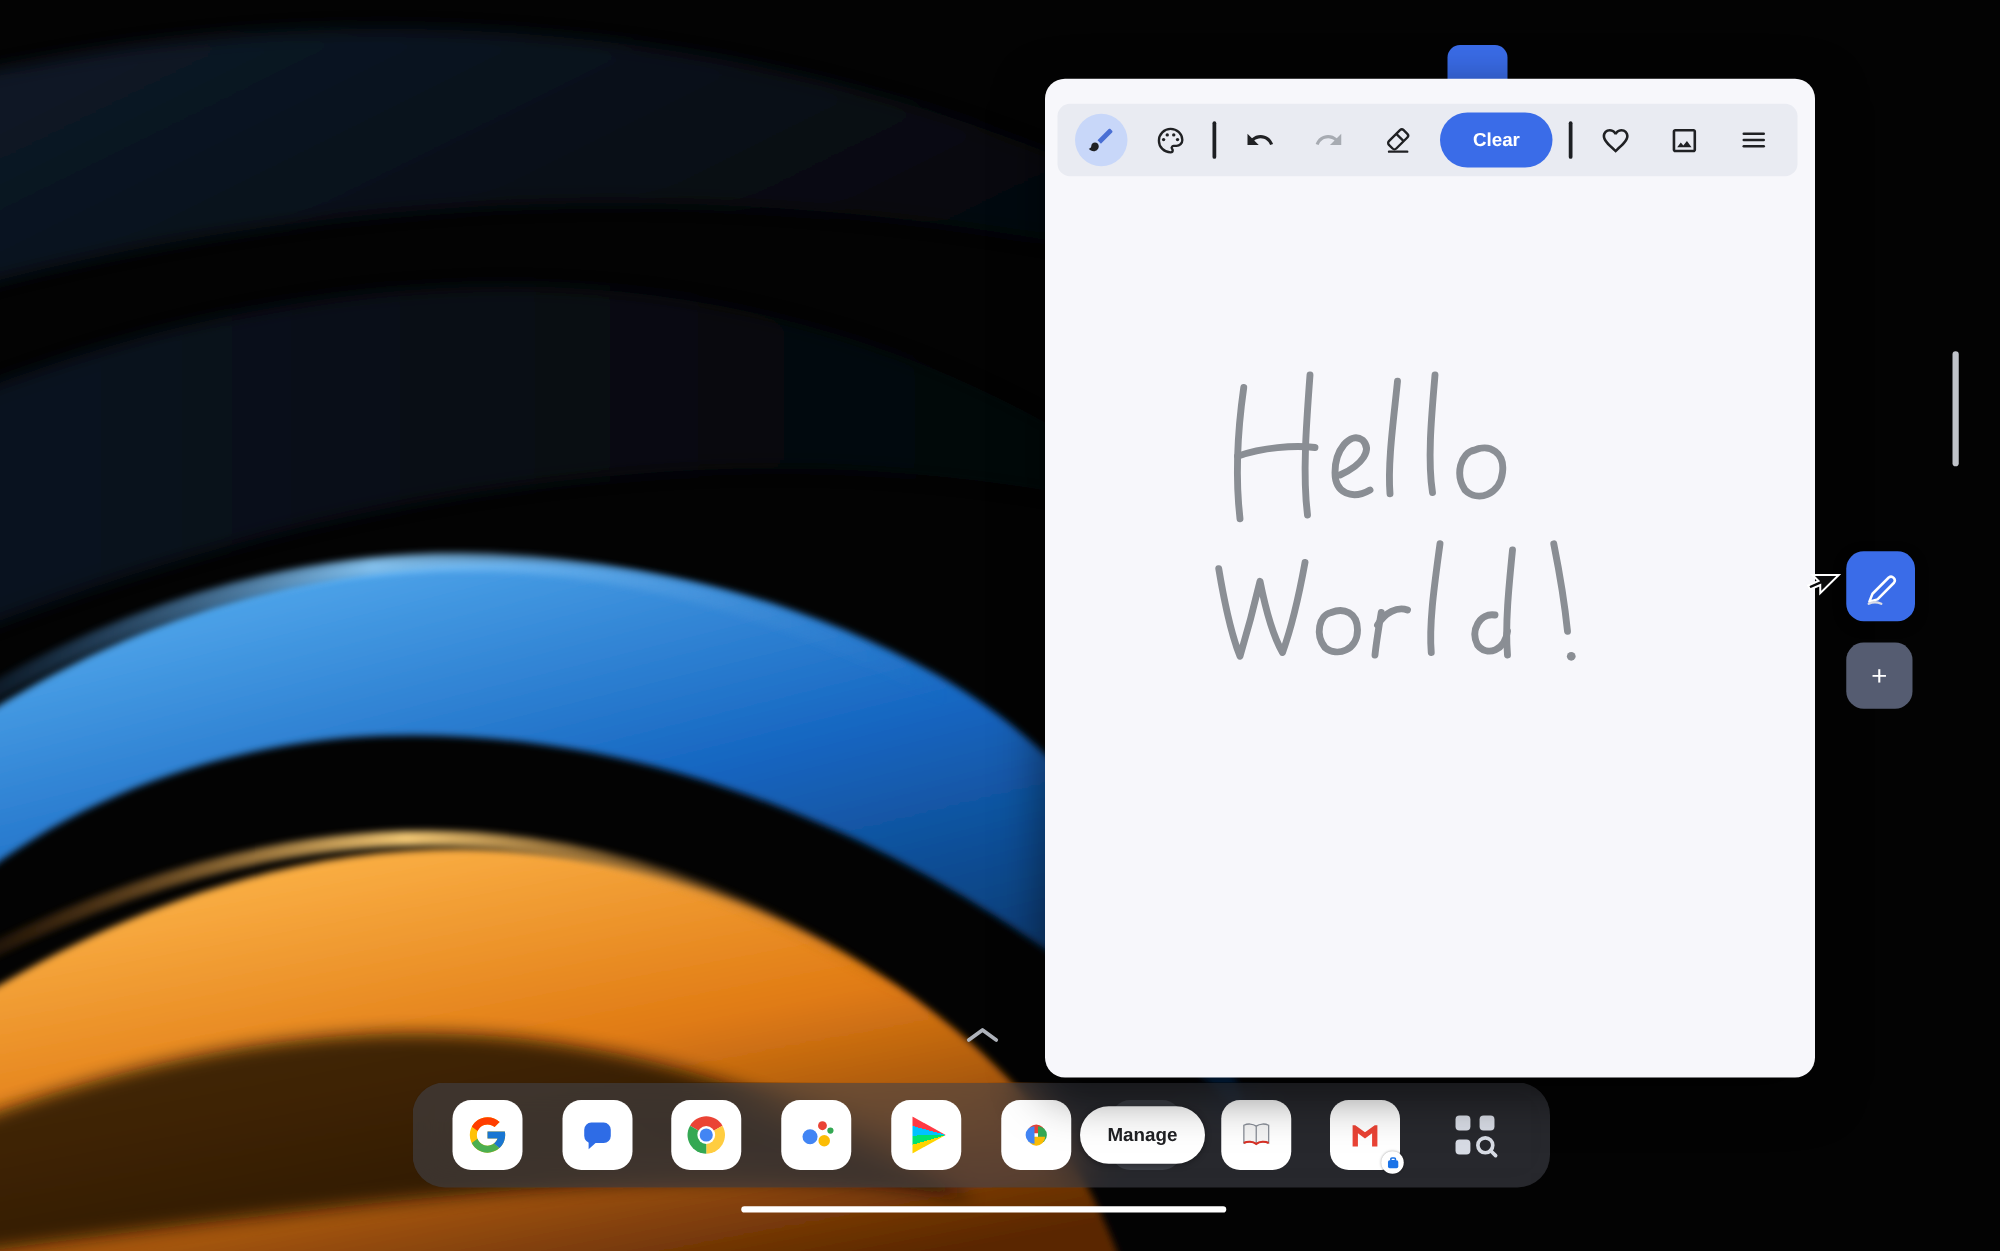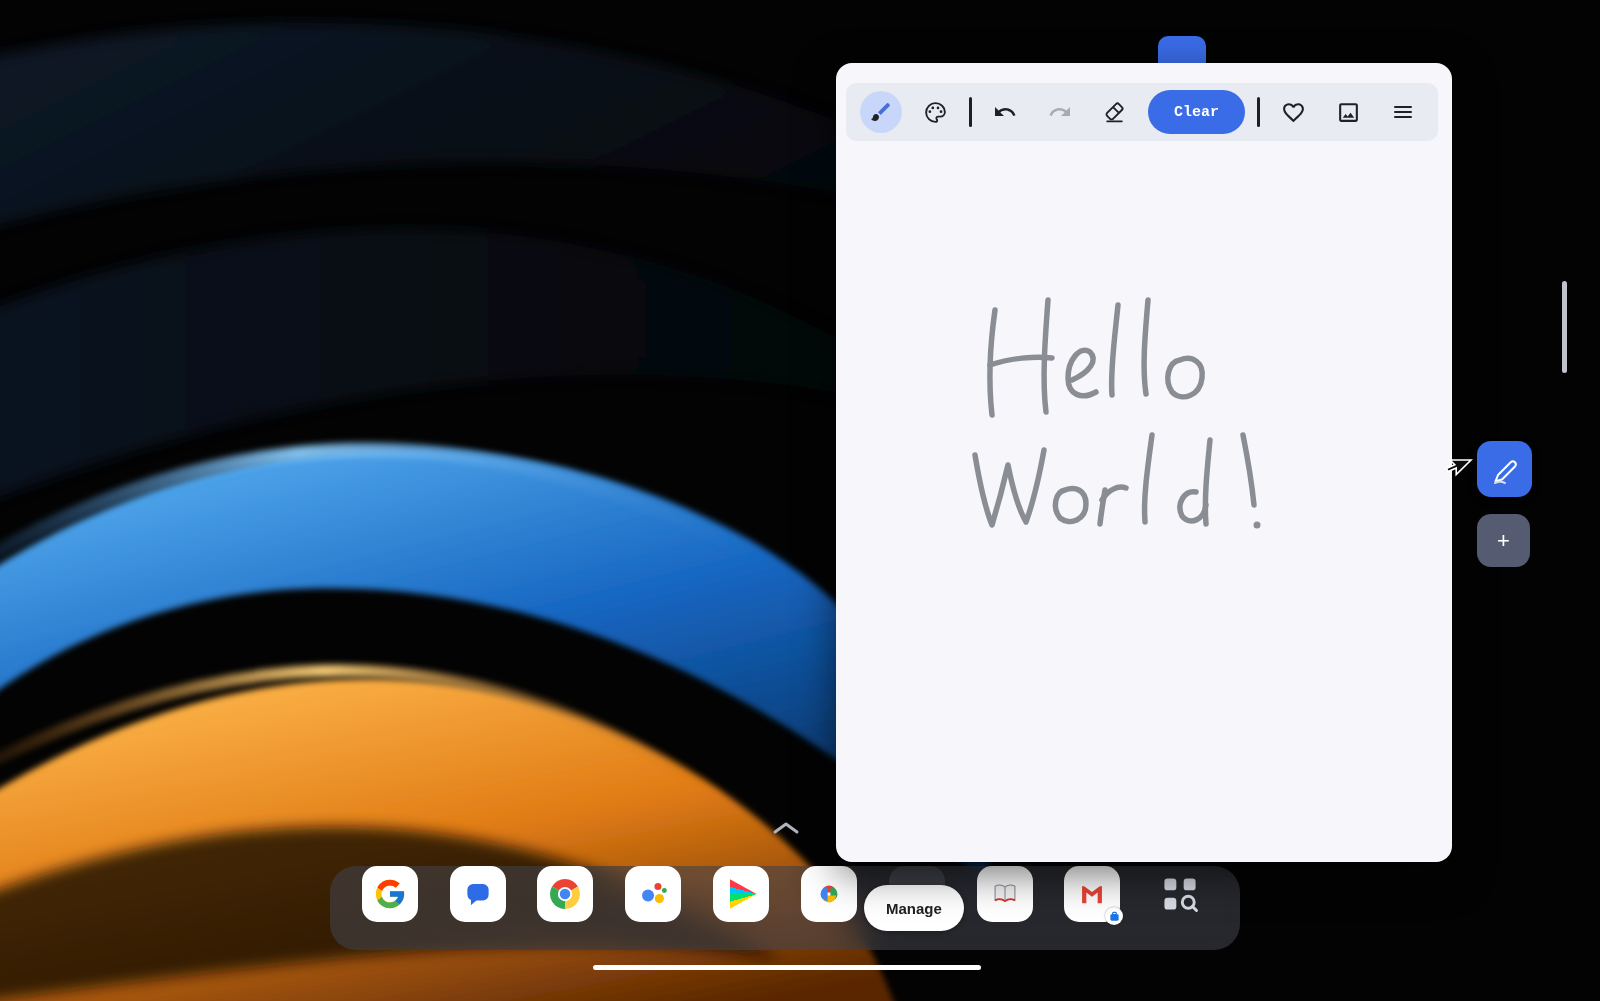--- a/index.html
+++ b/index.html
@@ -13,21 +13,21 @@
   .top-tab{position:absolute;left:1158px;top:36px;width:48px;height:40px;
            background:#3a6ce8;border-radius:10px 10px 0 0;z-index:1;cursor:pointer;border:none;}
   .window{position:absolute;left:836px;top:63px;width:616px;height:799px;
           background:#f7f7fb;border-radius:16px;z-index:3;
           box-shadow:0 12px 40px rgba(0,0,0,.55);}
   .titlebar{height:62px;background:#e2e2e7;border-radius:16px 16px 0 0;
             display:flex;align-items:center;padding:0 18px;box-sizing:border-box;
             border-bottom:1px solid #8f8f97;}
   .title{font-size:17px;color:#3a3d42;}
   .toolbar{margin:20px 14px 0 10px;height:58px;background:#e9ebf2;border-radius:10px;
-           display:flex;align-items:center;justify-content:space-between;padding:0 14px;font-family:Liberation Mono, monospace;}
+           display:flex;align-items:center;justify-content:space-between;padding:0 14px;}
   .tool-btn{width:42px;height:42px;border-radius:50%;display:flex;align-items:center;
             justify-content:center;border:none;background:transparent;cursor:pointer;padding:0;}
   .tool-btn.selected{background:#c8d7f9;}
   .tb-divider{width:3px;height:30px;background:#1d1f23;border-radius:2px;}
   .clear-btn{height:44px;padding:0 26px;border:none;border-radius:22px;background:#3a6ce8;
              color:#fff;font-size:15px;font-weight:700;cursor:pointer;font-family:inherit;}
   .canvas{position:absolute;left:0;top:140px;right:0;bottom:0;border-radius:0 0 16px 16px;cursor:crosshair;}
   .strokes{position:absolute;inset:0;width:100%;height:100%;pointer-events:none;}
 
   
@@ -37,21 +37,21 @@
   .fab-add{position:absolute;left:1477px;top:514px;width:53px;height:53px;border-radius:14px;
            background:rgba(104,112,138,.82);z-index:4;color:#fff;font-size:22px;
            display:flex;align-items:center;justify-content:center;border:none;cursor:pointer;}
   .cursor{position:absolute;left:1443px;top:452px;z-index:10;pointer-events:none;}
   .scroll-sliver{position:absolute;left:1562px;top:281px;width:5px;height:92px;
                  background:rgba(226,229,236,.85);border-radius:3px;z-index:1;}
 
   
   .dock{position:absolute;left:330px;top:866px;width:910px;height:84px;
         background:rgba(66,68,76,.58);backdrop-filter:blur(16px);border-radius:26px;
-        display:flex;align-items:flex-start;justify-content:space-evenly;z-index:2;}
+        display:flex;align-items:center;justify-content:space-evenly;z-index:2;}
   .app-tile{width:56px;height:56px;border-radius:15px;background:#fff;display:flex;
             align-items:center;justify-content:center;cursor:pointer;position:relative;
             border:none;padding:0;}
   .app-tile.dark{background:#3b3e45;}
   .app-tile.bare{background:transparent;}
   .play-tri{width:27px;height:30px;margin-left:4px;
             clip-path:polygon(0 0,100% 50%,0 100%);
             background:conic-gradient(from 238deg at 100% 50%,
               #ffd400 0deg 16deg,#00e26d 16deg 31deg,#00c2ff 31deg 47deg,#ff3a44 47deg 63deg);}
   .manage-pill{position:absolute;left:534px;top:19px;height:46px;padding:0 22px;background:#fff;

